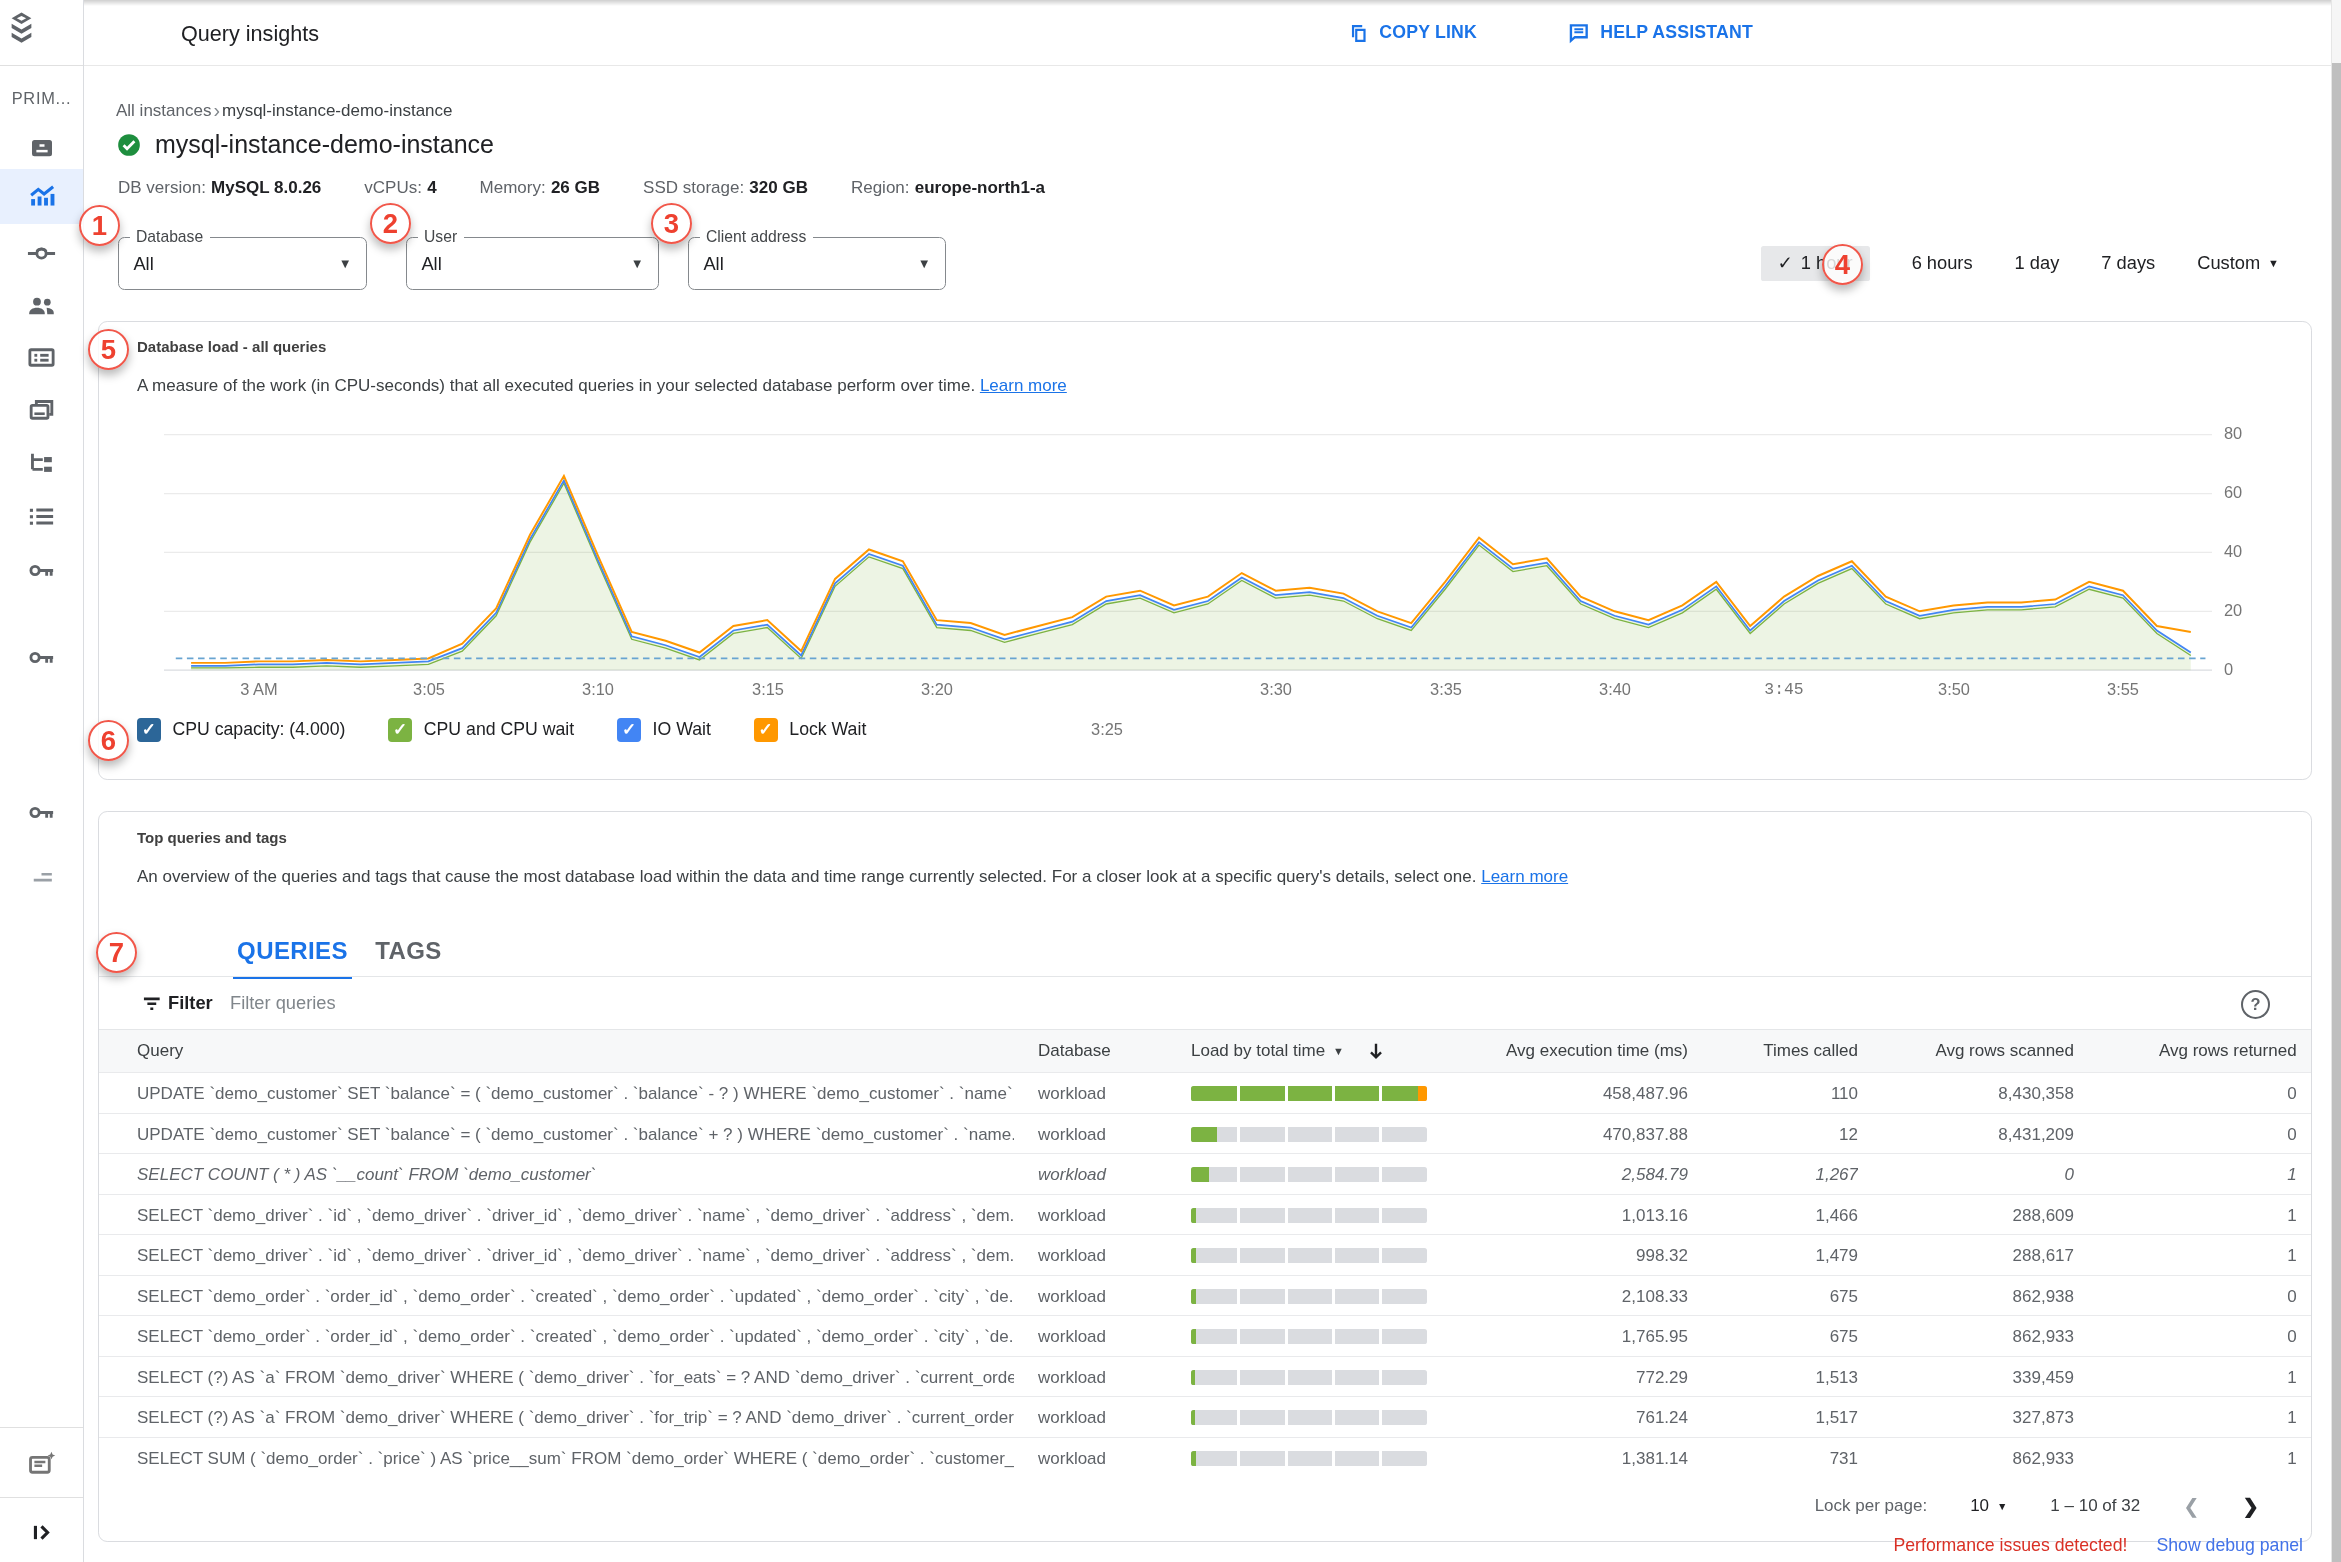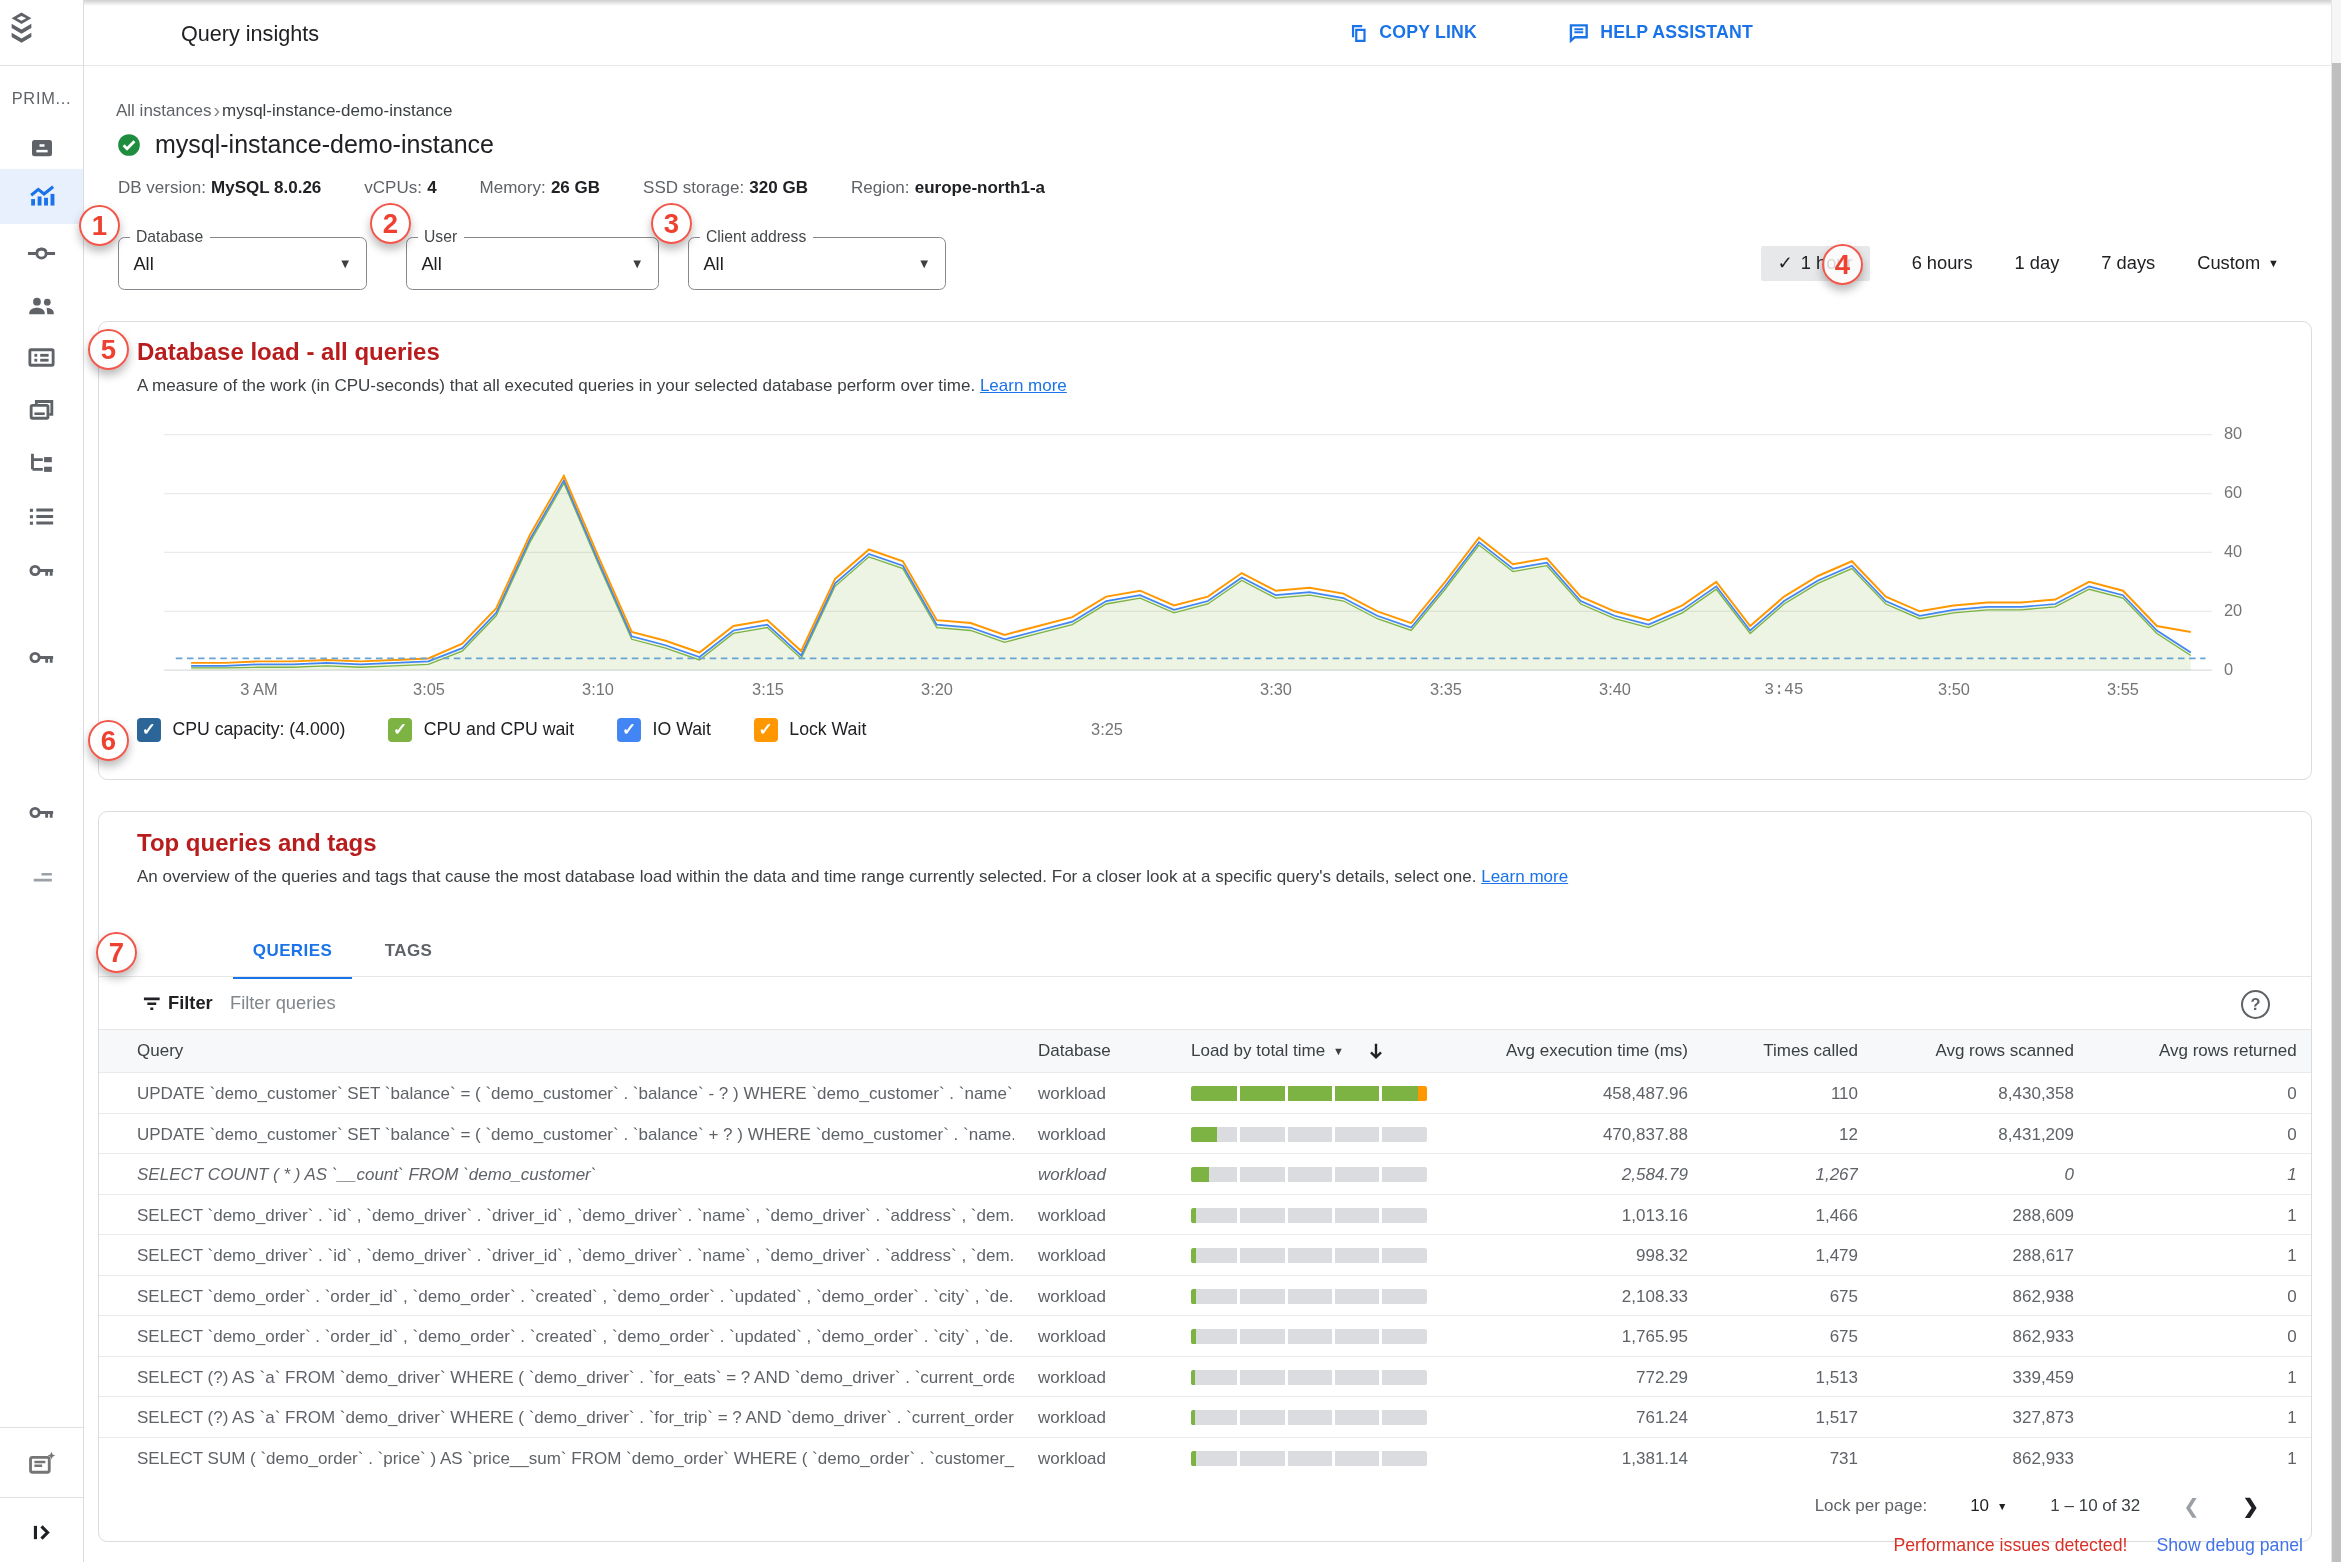--- a/index.html
+++ b/index.html
@@ -33,35 +33,35 @@
   .select-box .fvalue{position:absolute;left:14.4px;top:0;height:100%;display:flex;align-items:center;font-size:18.3px;color:#202124;}
   .select-box .farrow{position:absolute;right:14.4px;top:0;height:100%;display:flex;align-items:center;font-size:13px;color:#3c4043;}
   
   #time-range{position:absolute;top:242px;right:63px;height:42px;display:flex;align-items:center;gap:42px;font-size:18.3px;color:#202124;}
   #time-range .topt{cursor:pointer;display:flex;align-items:center;gap:7.9px;}
   #time-range .topt.selected{background:#e7e8ea;padding:6.5px 17px;border-radius:2.6px;}
   
   .card{position:absolute;left:98px;width:2212px;background:#fff;border:1.3px solid #dadce0;border-radius:9.2px;}
   #chart-card{top:321px;height:457px;}
   #queries-card{top:811px;height:729px;}
-  .card-title{position:absolute;left:38px;font-size:24px;font-weight:bold;color:#b91c1c;}
+  .card-title{position:absolute;left:38px;font-size:15px;font-weight:bold;color:#404040;}
   .card-desc{position:absolute;left:38px;font-size:17px;color:#3c4043;}
   a.learn{color:#1a73e8;text-decoration:underline;cursor:pointer;}
   
   #plot{position:absolute;left:65px;top:102px;width:2048px;height:249px;}
   .ytick{position:absolute;width:46px;font-size:16.4px;color:#757575;text-align:left;}
   .xtick{position:absolute;width:92px;font-size:16.4px;color:#757575;text-align:center;top:358px;}
   #legend{position:absolute;left:38px;top:396px;display:flex;gap:43px;align-items:center;}
   .leg-item{display:flex;align-items:center;gap:11.8px;cursor:pointer;}
   .leg-box{width:23.6px;height:23.6px;border-radius:3.9px;color:#fff;font-size:17px;font-weight:bold;
            display:flex;align-items:center;justify-content:center;}
   .leg-label{font-size:17.7px;color:#202124;}
   
   .tab{position:absolute;top:114px;height:50px;display:flex;align-items:center;justify-content:center;
-       font-size:17px;font-weight:bold;letter-spacing:0.4px;cursor:pointer;color:#5f6368;}
+       font-size:24px;font-weight:bold;letter-spacing:0.4px;cursor:pointer;color:#5f6368;}
   .tab.active{color:#1a73e8;border-bottom:3.9px solid #1a73e8;}
   #tabs-divider{position:absolute;left:0;right:0;top:164px;border-top:1.3px solid #e4e6e8;}
   #filter-row{position:absolute;left:0;right:0;top:165px;height:52px;}
   #filter-row .flt-label{position:absolute;left:69px;top:0;height:52px;display:flex;align-items:center;font-size:18.3px;font-weight:bold;color:#202124;}
   #filter-row .flt-ph{position:absolute;left:131px;top:0;height:52px;display:flex;align-items:center;font-size:18.3px;color:#80868b;}
   #help-circle{position:absolute;right:41px;top:13px;width:25px;height:25px;border-radius:50%;border:2px solid #5f6368;
                color:#5f6368;font-size:16.4px;font-weight:bold;display:flex;align-items:center;justify-content:center;cursor:pointer;}
   #filter-divider{position:absolute;left:0;right:0;top:217px;border-top:1.3px solid #e4e6e8;}
   
   #thead{position:absolute;left:0;right:0;top:218px;height:42px;background:#f7f8f9;font-size:17px;color:#3c4043;font-weight:500;}

